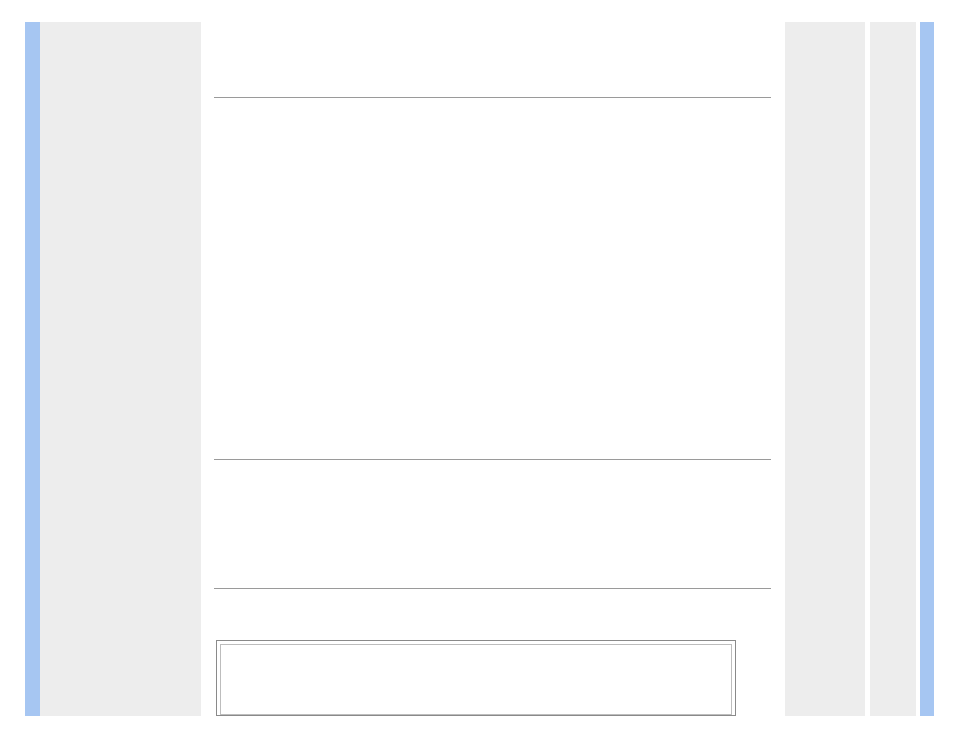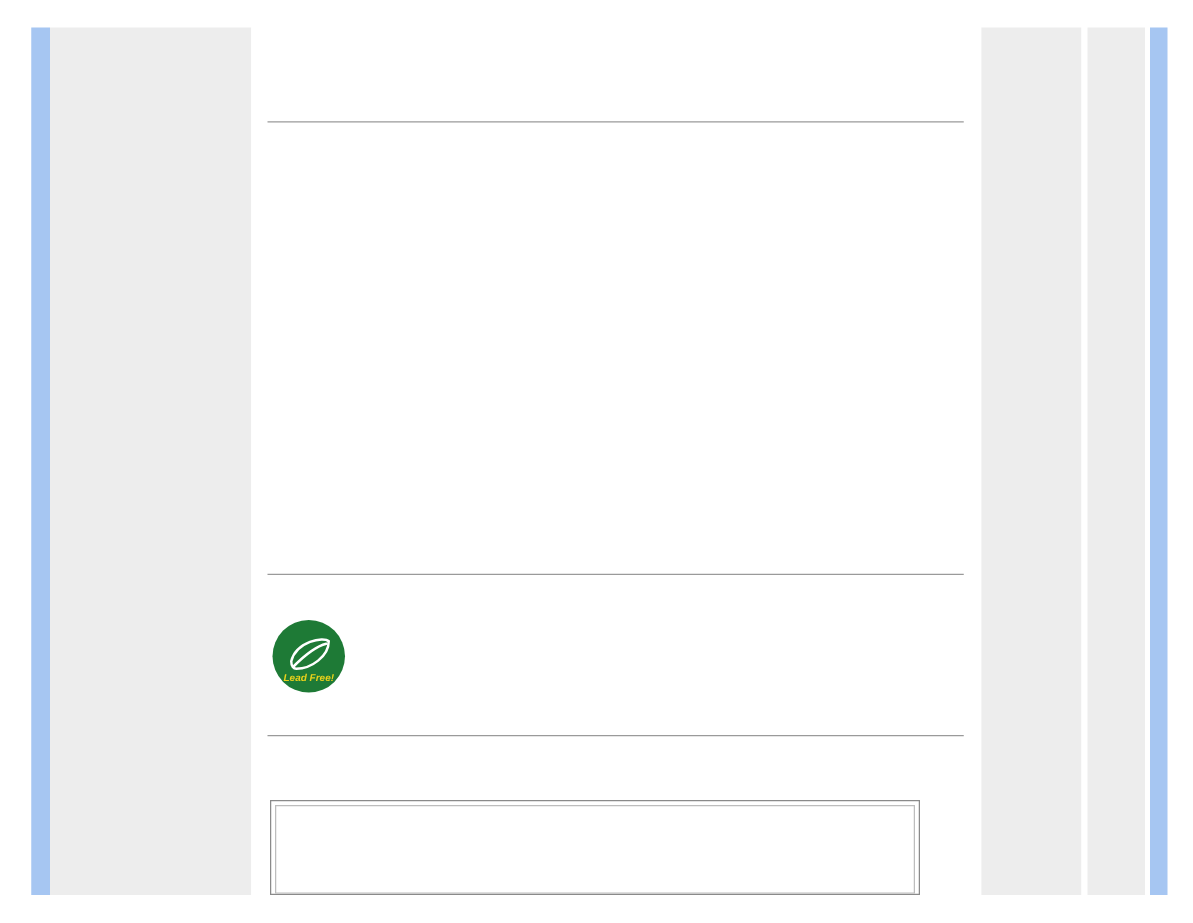--- a/index.html
+++ b/index.html
@@ -120,29 +120,18 @@
   <div class="gray-col-left"></div>
   <div class="gray-col-right-1"></div>
   <div class="gray-col-right-2"></div>
 
   <div class="main-col"></div>
 
   <div class="hr hr1"></div>
   <div class="hr hr2"></div>
   <div class="hr hr3"></div>
 
-  <div class="leaf-badge">
-    <svg width="60" height="60" viewBox="0 0 60 60">
-      <circle cx="30" cy="30" r="29" fill="#1e7a36"></circle>
-
-      <path d="M16 34 C20 18, 42 14, 46 18 C46 30, 32 40, 20 40 C18 40, 16 38, 16 34 Z" fill="none" stroke="#ffffff" stroke-width="2"></path>
-
-      <path d="M18 38 C26 30, 36 22, 44 20" fill="none" stroke="#ffffff" stroke-width="2" stroke-linecap="round"></path>
-
-      <text x="30" y="50" text-anchor="middle" font-family="Arial, sans-serif" font-size="8" font-weight="bold" font-style="italic" fill="#e8d11a">Lead Free!</text>
-    </svg>
-  </div>
 
   <div class="frame-outer">
     <div class="frame-inner"></div>
   </div>
 
 </div>
 
 </body></html>

